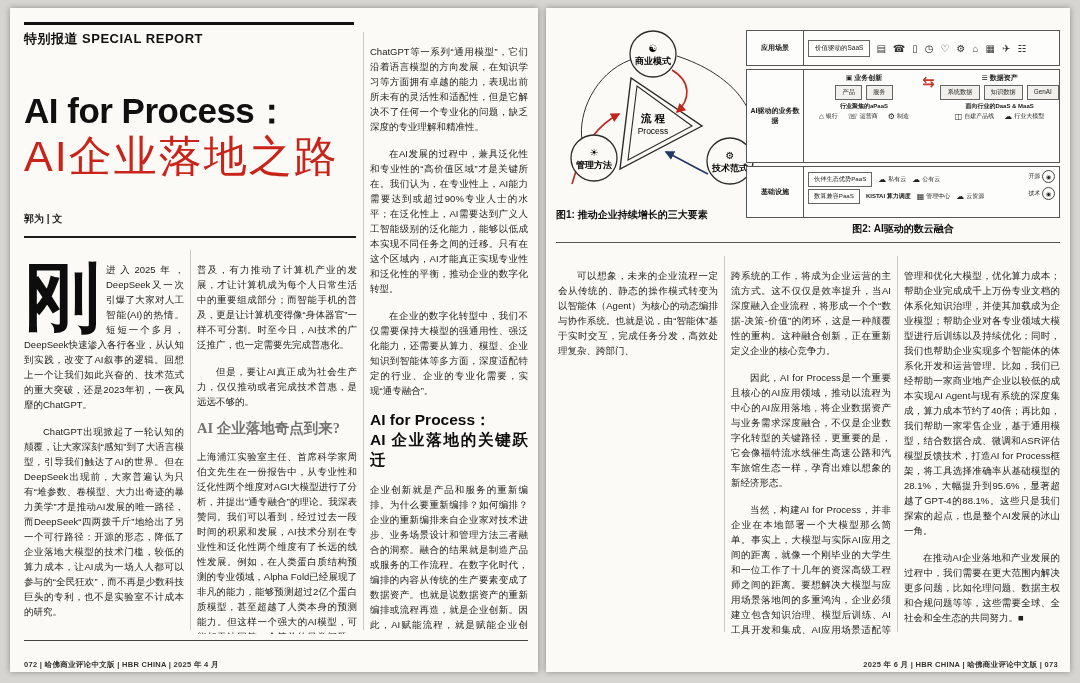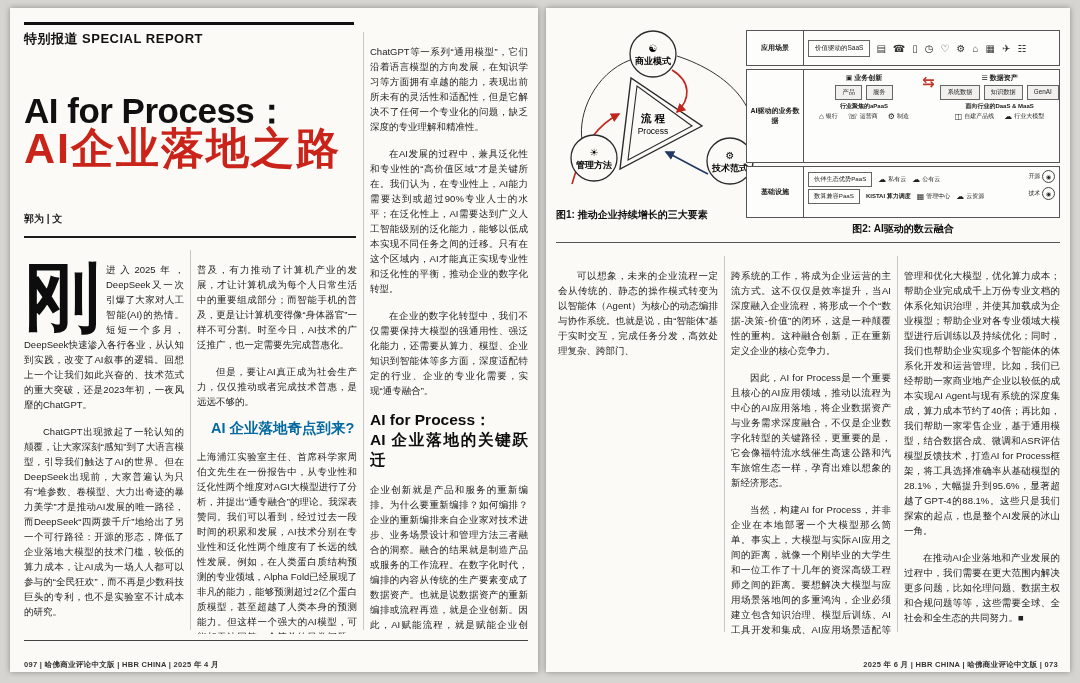--- a/index.html
+++ b/index.html
@@ -13,30 +13,30 @@
     position:absolute;top:8px;height:664px;background:#fbfaf6;
     box-shadow:0 0 6px rgba(0,0,0,.35);
   }
   #leftPage{left:10px;width:528px;}
   #rightPage{left:546px;width:524px;}
 
   
   .kicker-rule{position:absolute;left:14px;top:14px;width:330px;height:3px;background:#111;}
   .kicker{position:absolute;left:14px;top:22px;font-size:13px;font-weight:bold;letter-spacing:.5px;color:#111;}
   .title-en{position:absolute;left:14px;top:80px;font-size:35px;font-weight:bold;color:#101010;letter-spacing:-.5px;}
-  .title-cn{position:absolute;left:14px;top:112px;font-size:43px;font-weight:bold;letter-spacing:2px;}
+  .title-cn{position:absolute;left:14px;top:120px;font-size:43px;font-weight:normal;letter-spacing:2px;}
   .byline{position:absolute;left:14px;top:204px;font-size:10px;font-weight:bold;color:#222;}
   .mid-rule{position:absolute;left:14px;top:228px;width:332px;height:2px;background:#1b1b1b;}
 
   
   .col{position:absolute;overflow:hidden;text-align:justify;}
   .body{font-size:9.5px;line-height:1.58;margin:12px 0 2px 0;text-indent:2em;color:#222;}
   .body.noindent{text-indent:0;}
   .dropcap{float:left;font-size:76px;line-height:.82;font-weight:bold;color:#0d0d0d;margin:4px 6px 0 0;font-family:"Liberation Sans","DejaVu Sans",sans-serif;}
-  .h-col{font-size:14.5px;font-weight:bold;color:#0369a1;margin:10px 0 6px 14px;line-height:1.25;}
+  .h-col{font-size:14.5px;font-weight:bold;color:#737373;margin:10px 0 6px 0;line-height:1.25;font-family:Liberation Serif, serif;}
   .h-col3{font-size:15.5px;font-weight:bold;color:#0d0d0d;margin:12px 0 7px 0;line-height:1.3;}
   .vrule{position:absolute;width:1px;background:#c9c8c4;}
 
   
   .footer{position:absolute;top:652px;font-size:7.5px;font-weight:bold;color:#333;letter-spacing:.3px;}
   .footer-rule{position:absolute;top:632px;height:1px;background:#444;}
 
   
   #fig1{position:absolute;left:10px;top:14px;width:232px;}
   .fig-caption{font-size:10px;font-weight:bold;color:#111;margin-top:4px;}
@@ -110,21 +110,21 @@
   <div class="col" style="left:360px;top:24px;width:158px;height:600px;">
     <p class="body noindent">ChatGPT等一系列“通用模型”，它们沿着语言模型的方向发展，在知识学习等方面拥有卓越的能力，表现出前所未有的灵活性和适配性，但是它解决不了任何一个专业化的问题，缺乏深度的专业理解和精准性。</p>
     <p class="body">在AI发展的过程中，兼具泛化性和专业性的“高价值区域”才是关键所在。我们认为，在专业性上，AI能力需要达到或超过90%专业人士的水平；在泛化性上，AI需要达到广义人工智能级别的泛化能力，能够以低成本实现不同任务之间的迁移。只有在这个区域内，AI才能真正实现专业性和泛化性的平衡，推动企业的数字化转型。</p>
     <p class="body">在企业的数字化转型中，我们不仅需要保持大模型的强通用性、强泛化能力，还需要从算力、模型、企业知识到智能体等多方面，深度适配特定的行业、企业的专业化需要，实现“通专融合”。</p>
     <h3 class="h-col3" style="margin-bottom:2px;"><span>AI for Process：</span><br><span>AI 企业落地的关键跃迁</span></h3>
     <p class="body noindent">企业创新就是产品和服务的重新编排。为什么要重新编排？如何编排？企业的重新编排来自企业家对技术进步、业务场景设计和管理方法三者融合的洞察。融合的结果就是制造产品或服务的工作流程。在数字化时代，编排的内容从传统的生产要素变成了数据资产。也就是说数据资产的重新编排或流程再造，就是企业创新。因此，AI赋能流程，就是赋能企业创新。</p>
     <p class="body">流程“Process”这个词可以追溯到一百多年前的福特流水线（Process），流水线不仅改变了商业模式，推动了技术进步，还改变了现代的管理方式。今天许多管理方法，实际上也是建立在流水线基础之上的。</p>
   </div>
 
   <div class="footer-rule" style="left:14px;width:504px;"></div>
-  <div class="footer" style="left:14px;">097 | 哈佛商业评论中文版 | HBR CHINA | 2025 年 4 月</div>
+  <div class="footer" style="left:14px;">072 | 哈佛商业评论中文版 | HBR CHINA | 2025 年 4 月</div>
 </div>
 
 <div class="page" id="rightPage">
 
   <div id="fig1">
     <svg width="232" height="182" viewBox="0 0 232 182">
       <defs>
         <marker id="mr" markerWidth="7" markerHeight="7" refX="5" refY="3" orient="auto">
             <path d="M0,0L6,3L0,6Z" fill="#c2251c"></path>
           </marker>

